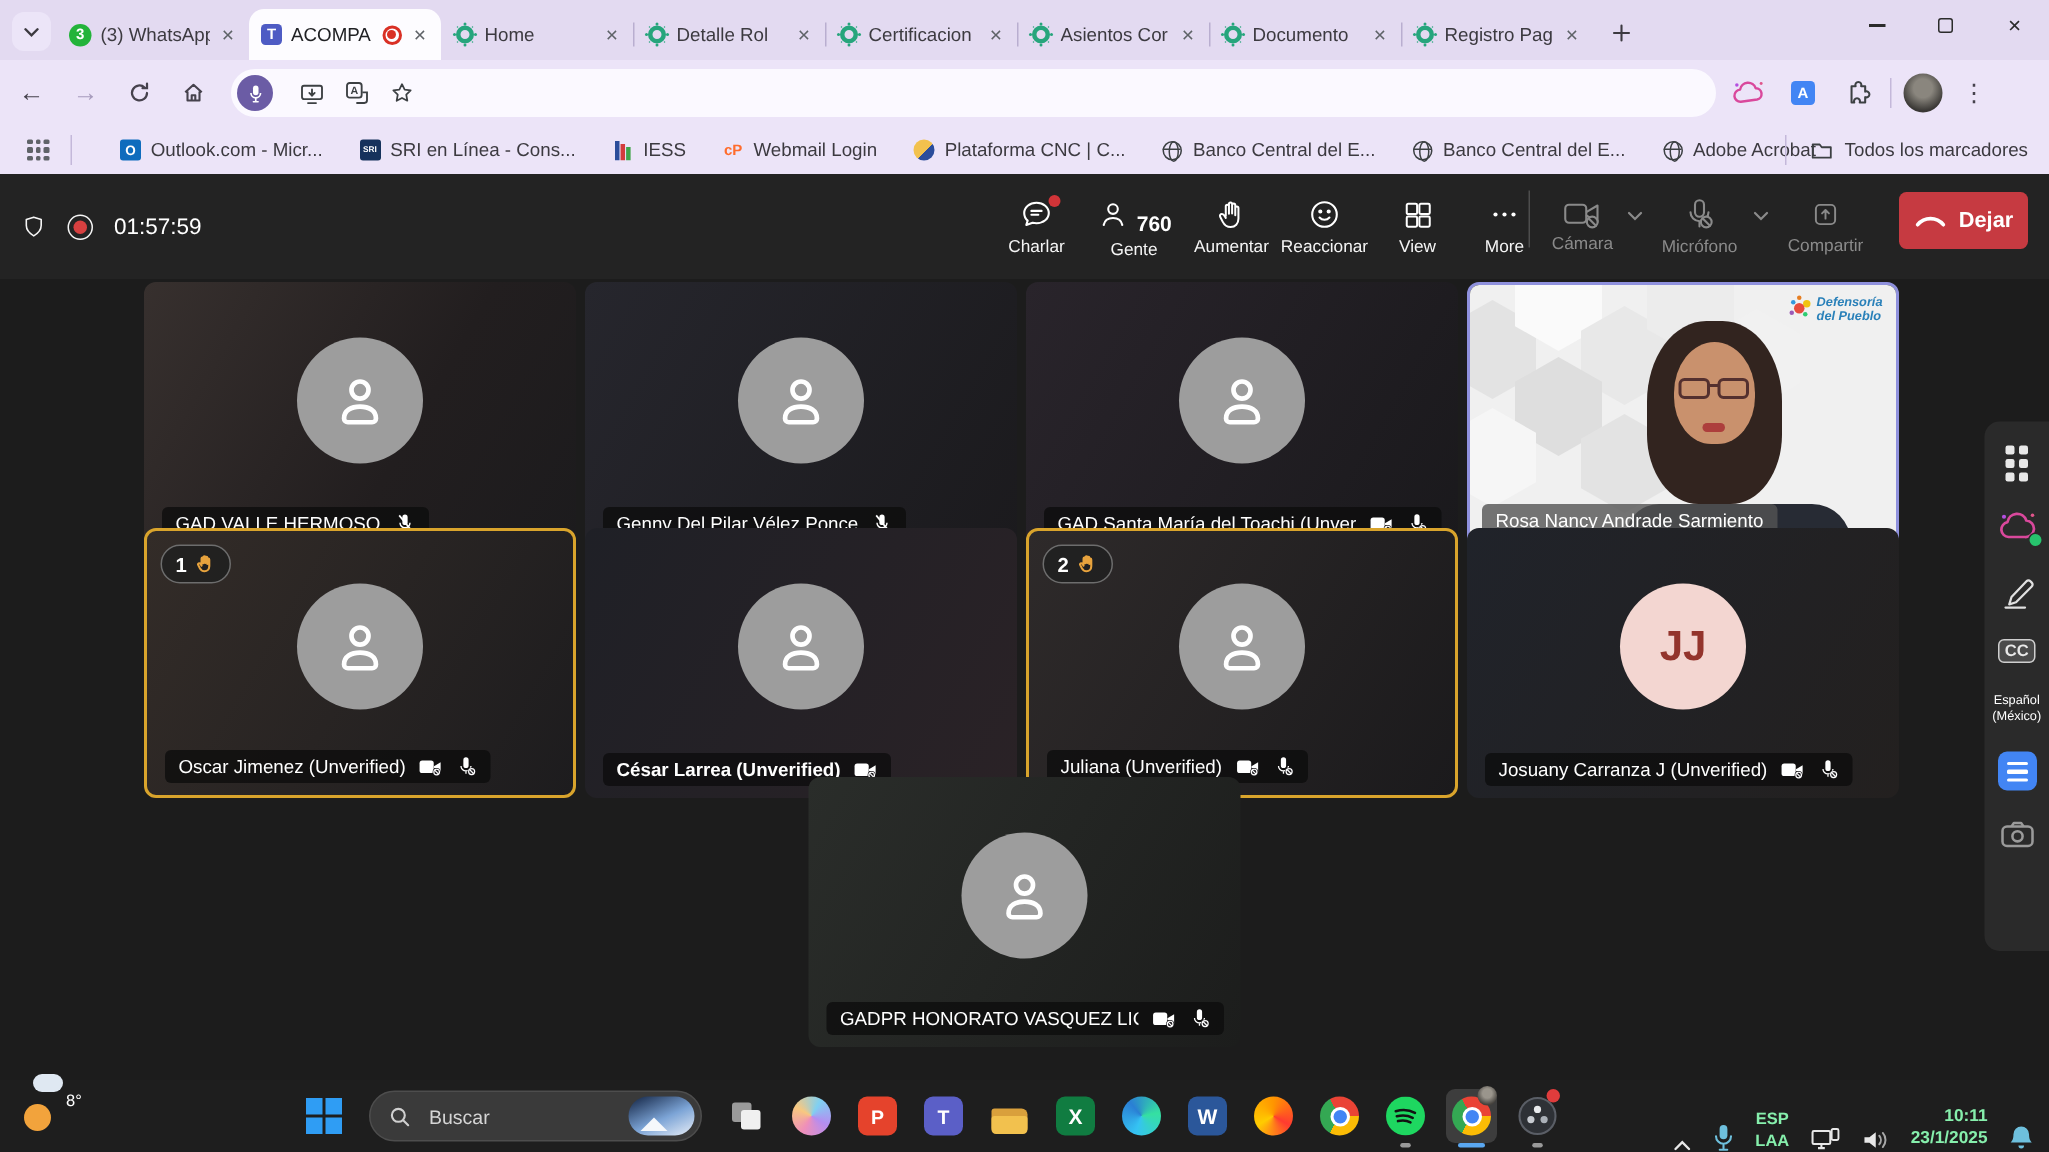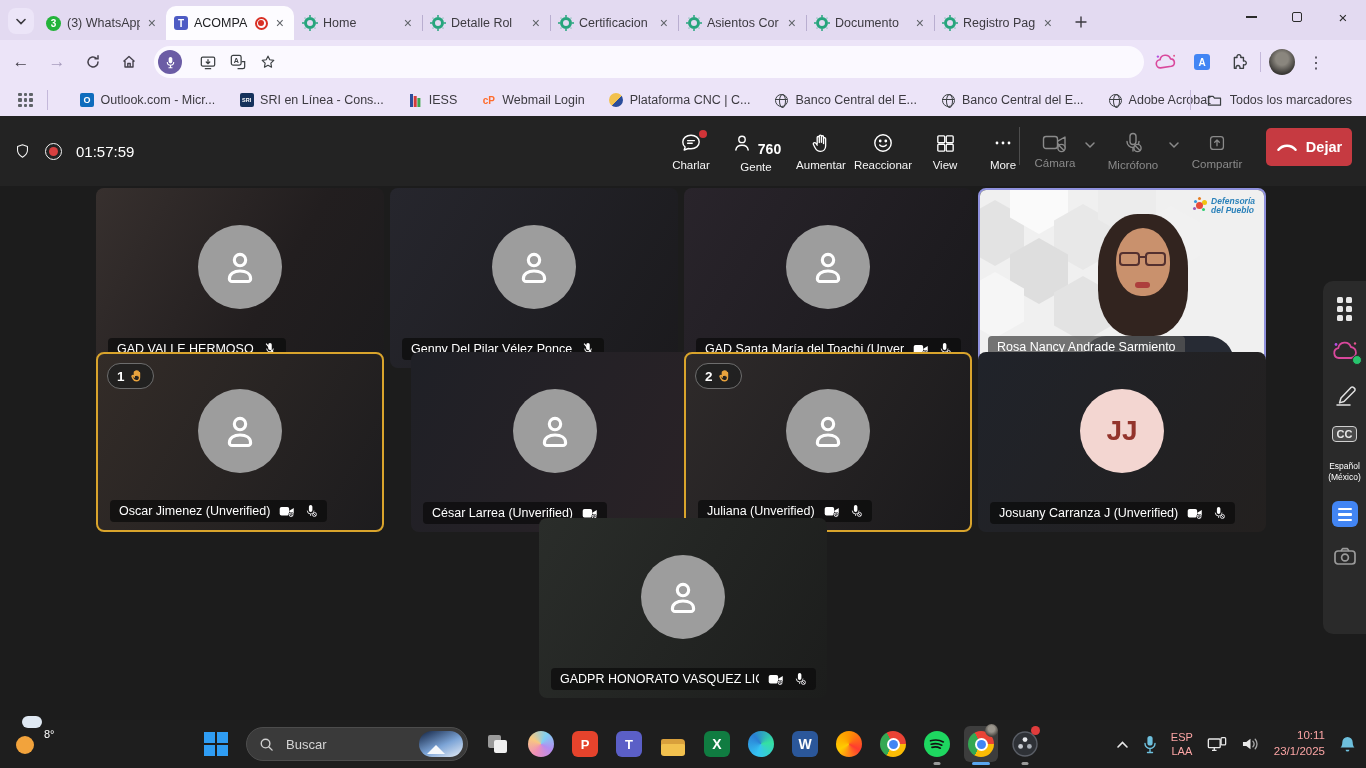--- a/index.html
+++ b/index.html
@@ -190,22 +190,22 @@
   .chromeic { width:26px; height:26px; border-radius:50%;
     background:conic-gradient(from -30deg,#ea4335 0 120deg,#fbbc05 0 240deg,#34a853 0 360deg);
     display:flex; align-items:center; justify-content:center; }
   .chromeic .w { width:13px; height:13px; background:#fff; border-radius:50%;
     display:flex; align-items:center; justify-content:center; }
   .chromeic .b { width:9px; height:9px; background:#4285f4; border-radius:50%; }
   .profminibadge { position:absolute; top:-2px; right:0px; width:13px; height:13px; border-radius:50%;
     background:radial-gradient(circle at 50% 38%, #9a958c 0 30%, #45423d 72%); }
   .obsdot { position:absolute; top:0px; right:2px; width:9px; height:9px; background:#e03c3c;
     border-radius:50%; }
-  #tray { position:absolute; right:10px; top:0; height:48px; display:flex; align-items:center;
-    gap:14px; color:#fca5a5; }
+  #tray { position:absolute; right:10px; top:0; height:48px; display:flex; align-items:flex-end;
+    gap:14px; color:#86efac;font-weight:bold; }
   .traytxt { font-size:11px; line-height:1.3; text-align:center; }
   #clock { font-size:11.5px; line-height:1.35; text-align:right; }
 </style>
 </head>
 <body>
 
 <div id="tabstrip">
   <div class="tab-search">
     <svg width="10" height="7" viewBox="0 0 10 7">
         <path d="M1 1.5 5 5.5 9 1.5" stroke="#3c3a40" stroke-width="1.6" fill="none" stroke-linecap="round"></path>
@@ -649,21 +649,21 @@
             <path d="M5.6 3a2 2 0 0 1 4 0v4.2a2 2 0 0 1-4 0z" fill="#fff"></path>
             <path d="M3.8 7.6a3.8 3.8 0 0 0 7.6 0" fill="none" stroke="#fff" stroke-width="1"></path>
             <path d="M7.6 11.6v2" stroke="#fff" stroke-width="1"></path>
             <circle cx="11.9" cy="11.9" r="3.2" fill="#211f23"></circle>
             <circle cx="11.9" cy="11.9" r="2.3" fill="none" stroke="#fff" stroke-width="0.9"></circle>
             <path d="M10.3 10.3l3.2 3.2" stroke="#fff" stroke-width="0.9"></path>
           </svg>
       </div>
     </div>
 
-    <div class="tile" style="left:411px;top:166px;background:linear-gradient(120deg,#1f2026,#2a2226);">
+    <div class="tile" style="left:390px;top:166px;background:linear-gradient(120deg,#1f2026,#2a2226);font-weight:bold;">
       <div class="gavatar">
         <svg width="44" height="44" viewBox="0 0 24 24">
             <circle cx="12" cy="8.2" r="3.1"></circle>
             <path d="M6.2 18.5c0-2.9 2.6-4.3 5.8-4.3s5.8 1.4 5.8 4.3a1.4 1.4 0 0 1-1.4 1.4H7.6a1.4 1.4 0 0 1-1.4-1.4z"></path>
           </svg>
       </div>
       <div class="plate">
         <span class="pname">César Larrea (Unverified)</span>
         <svg width="16" height="13" viewBox="0 0 18 14">
             <rect x="0.8" y="2" width="10.6" height="9.4" rx="2" fill="#fff"></rect>

